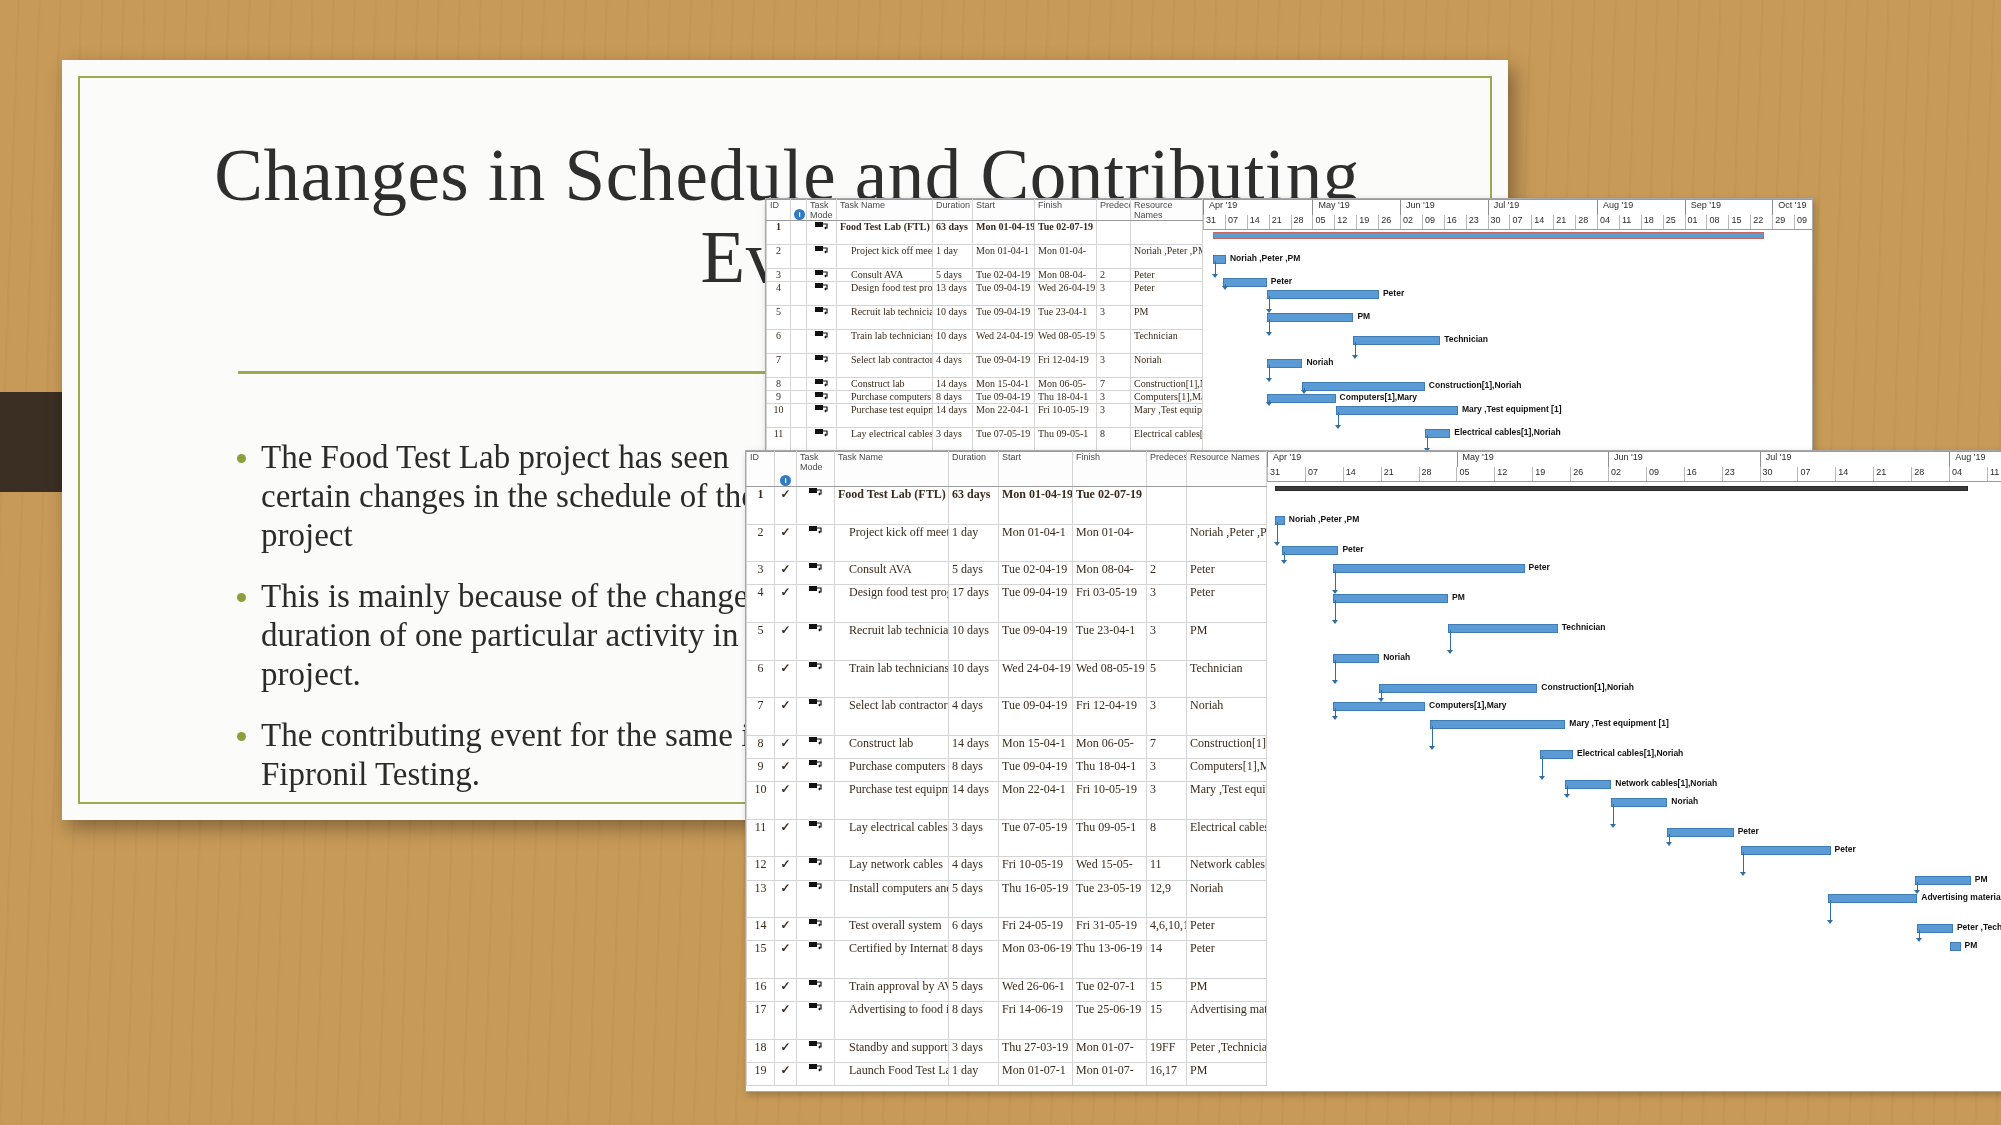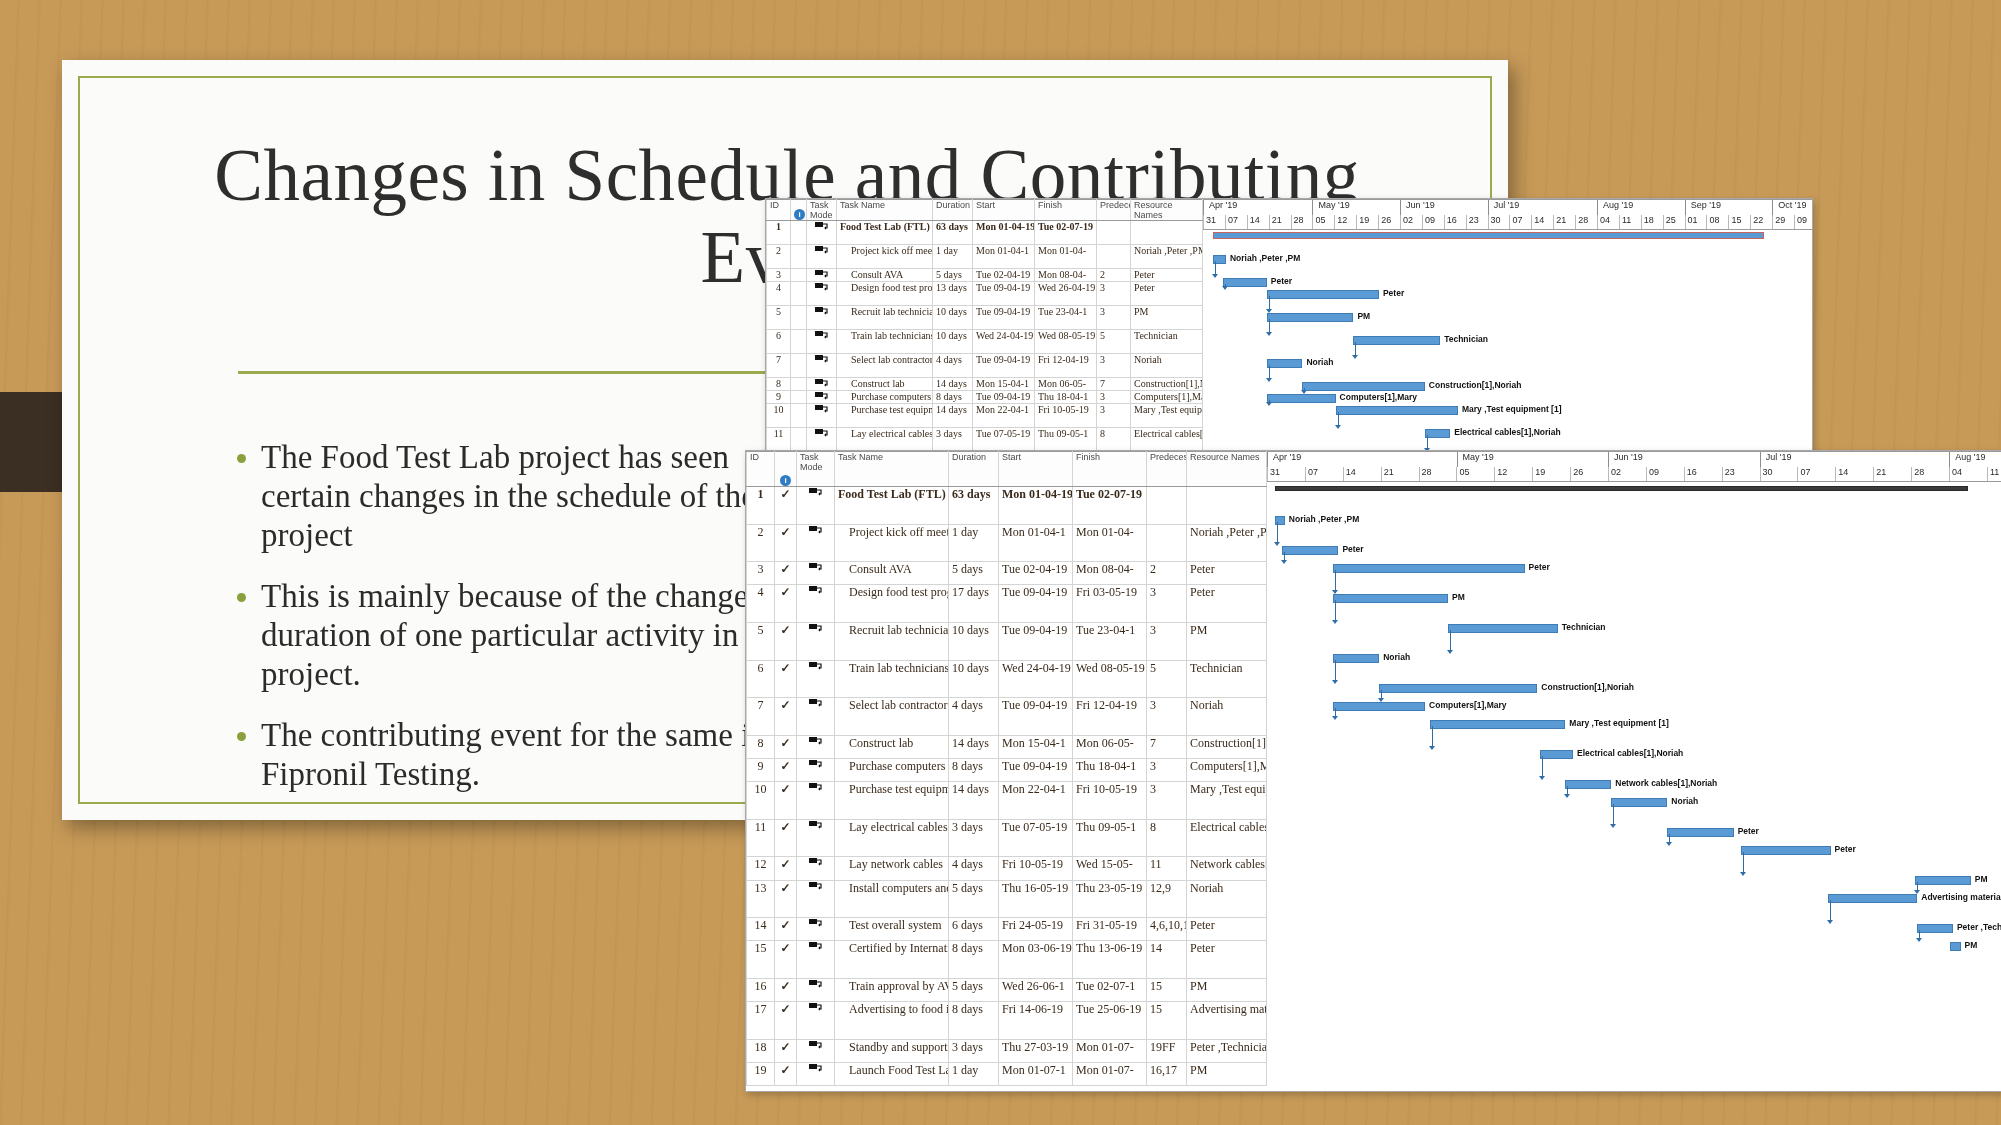--- a/index.html
+++ b/index.html
@@ -683,21 +683,21 @@
             <td class="idc" style="height: 30px;">13</td>
             <td class="chk" style="height: 30px;">✓</td>
             <td class="tmode" style="height: 30px;"><svg width="14" height="10" viewBox="0 0 14 10">
                 <rect x="0" y="1" width="8" height="5" fill="#111"></rect>
                 <path d="M8 3 L12 3 L12 7 L10 7" stroke="#111" fill="none" stroke-width="1.2"></path>
                 <path d="M11 5.2 L9.2 7 L11 8.8 Z" fill="#111"></path>
               </svg></td>
             <td class="indent wrapcell" style="height: 30px;">Install computers and test equipment</td>
             <td style="height: 30px;">5 days</td>
             <td class="wrapcell" style="height: 30px;">Thu 16-05-19</td>
-            <td class="wrapcell" style="height: 30px;">Thu 23-05-19</td>
+            <td class="wrapcell" style="height: 30px;">Tue 23-05-19</td>
             <td style="height: 30px;">12,9</td>
             <td style="height: 30px;">Noriah</td>
           </tr>
           <tr>
             <td class="idc" style="height: 18px;">14</td>
             <td class="chk" style="height: 18px;">✓</td>
             <td class="tmode" style="height: 18px;"><svg width="14" height="10" viewBox="0 0 14 10">
                 <rect x="0" y="1" width="8" height="5" fill="#111"></rect>
                 <path d="M8 3 L12 3 L12 7 L10 7" stroke="#111" fill="none" stroke-width="1.2"></path>
                 <path d="M11 5.2 L9.2 7 L11 8.8 Z" fill="#111"></path>

